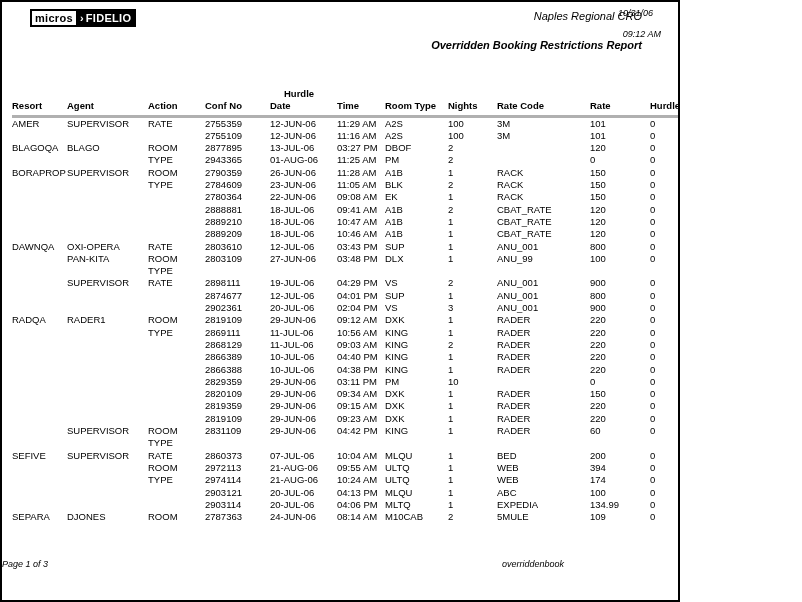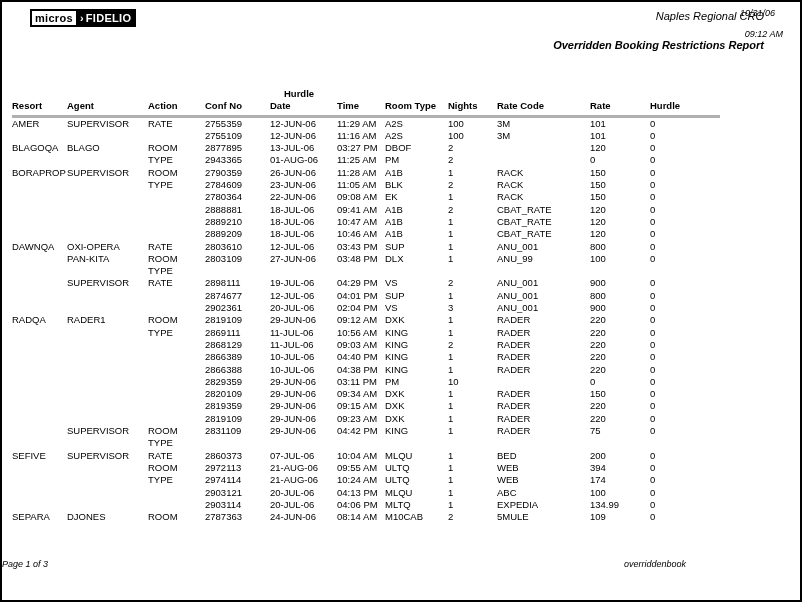--- a/index.html
+++ b/index.html
@@ -1,17 +1,17 @@
 <!DOCTYPE html>
 <html><head>
 <meta charset="utf-8">
 <style>
   html,body{margin:0;padding:0;background:#fff;}
   .page{
-    position:relative;width:802px;height:602px;box-sizing:border-box;
+    position:relative;width:680px;height:602px;box-sizing:border-box;
     border:2px solid #000;background:#fff;overflow:hidden;
     font-family:"Liberation Sans",sans-serif;color:#000;
   }
   
   .micros-logo{position:absolute;left:28px;top:7px;display:inline-flex;align-items:stretch;font-size:11px;font-weight:bold;letter-spacing:.3px;}
   .micros-logo .micros{border:2px solid #000;background:#fff;color:#000;padding:1px 3px;}
   .micros-logo .fidelio{background:#000;color:#fff;padding:1px 5px 1px 2px;display:flex;align-items:center;}
   .micros-logo .arrow{background:#000;color:#fff;padding:1px 0 1px 2px;display:flex;align-items:center;font-weight:bold;}
   .opera-logo{position:absolute;left:12px;top:30px;}
   
@@ -408,21 +408,21 @@
       <td></td>
       <td>SUPERVISOR</td>
       <td>ROOM
 TYPE</td>
       <td>2831109</td>
       <td>29-JUN-06</td>
       <td>04:42 PM</td>
       <td>KING</td>
       <td>1</td>
       <td>RADER</td>
-      <td>75</td>
+      <td>60</td>
       <td>0</td>
     </tr>
         <tr>
       <td>SEFIVE</td>
       <td>SUPERVISOR</td>
       <td>RATE</td>
       <td>2860373</td>
       <td>07-JUL-06</td>
       <td>10:04 AM</td>
       <td>MLQU</td>

